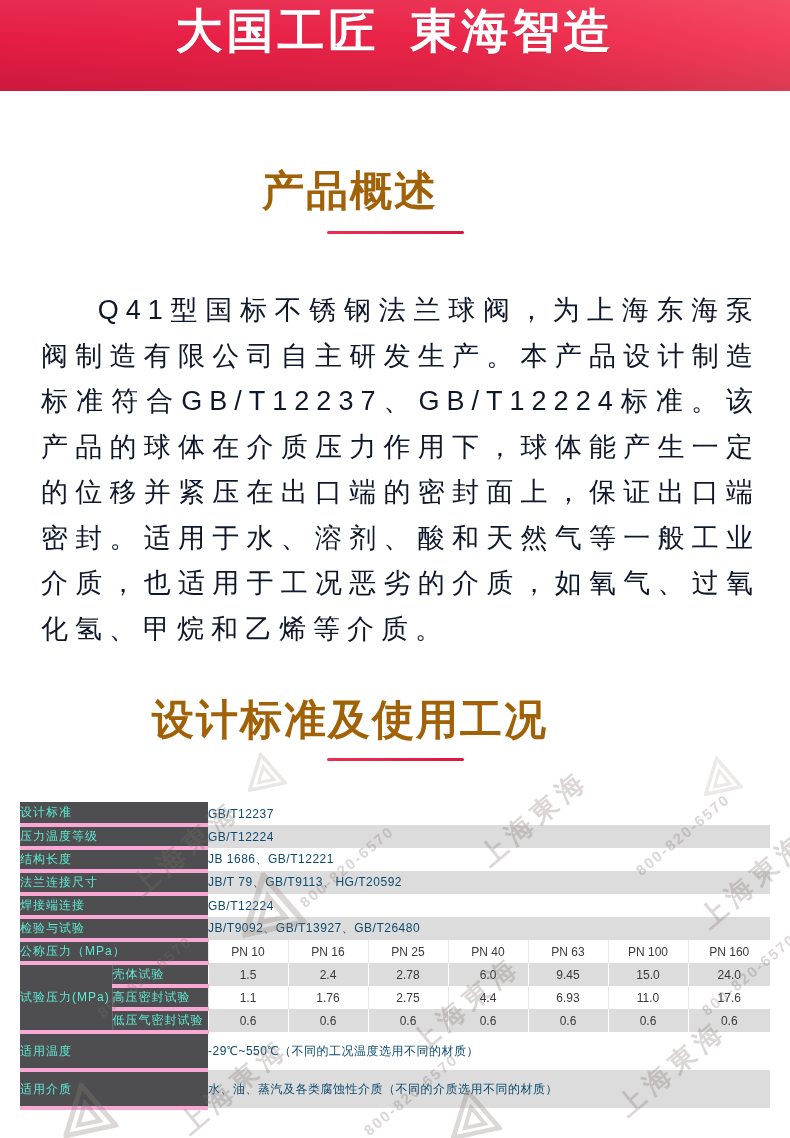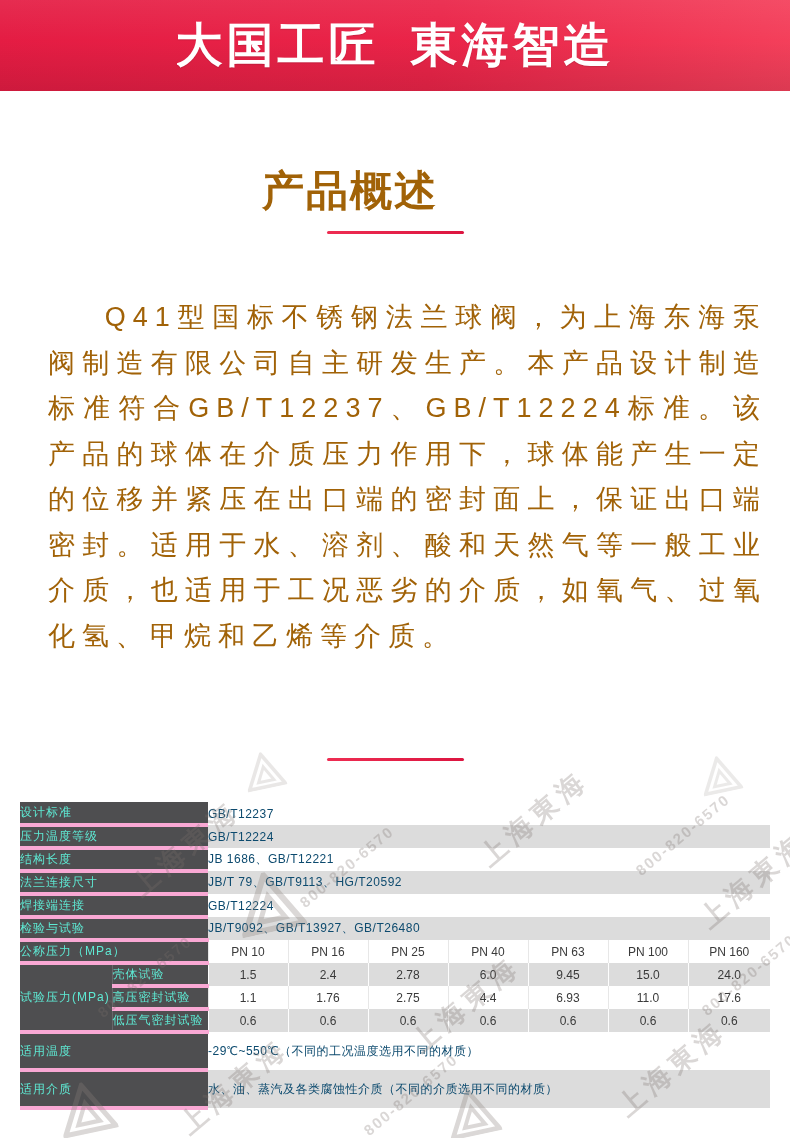--- a/index.html
+++ b/index.html
@@ -11,21 +11,21 @@
     overflow:hidden;
     font-family:"Liberation Sans", sans-serif;
   }
 
   
   .banner{
     position:absolute;left:0;top:0;width:790px;height:91px;
     background:
       linear-gradient(180deg, rgba(255,255,255,0.07) 0%, rgba(0,0,0,0.00) 45%, rgba(0,0,0,0.10) 100%),
       linear-gradient(100deg, #e41c43 0%, #ea2448 55%, #f4405b 100%);
-    display:flex;align-items:center;justify-content:center;
+    display:flex;align-items:flex-start;justify-content:center;
   }
   .banner-text{
     color:#ffffff;
     font-size:47px;
     font-weight:800;
     letter-spacing:4px;
     word-spacing:14px;
     text-shadow:0 1px 1px rgba(0,0,0,0.12);
     white-space:nowrap;
   }
@@ -45,22 +45,22 @@
     position:absolute;
     left:327px;width:137px;height:3px;
     background:linear-gradient(90deg,#ee2d52,#dc1540);
     border-radius:2px;
   }
   .u1{top:231px;}
   .u2{top:758px;}
 
   
   .para{
-    position:absolute;left:37px;top:284px;width:719px;margin:11px;
-    color:#a16207;
+    position:absolute;left:37px;top:284px;width:719px;margin:4px;
+    color:#0f172a;
     font-size:27px;
     line-height:45.5px;
     letter-spacing:7px;
     text-align:justify;
     text-justify:inter-ideograph;
     text-indent:2.1em;
   }
 
   
   .spec{
@@ -118,20 +118,21 @@
 
   <header class="banner">
     <div class="banner-text">大国工匠 東海智造</div>
   </header>
 
   <h1 class="sec-title t1">产品概述</h1>
   <div class="underline u1"></div>
 
   <p class="para">Q41型国标不锈钢法兰球阀，为上海东海泵阀制造有限公司自主研发生产。本产品设计制造标准符合GB/T12237、GB/T12224标准。该产品的球体在介质压力作用下，球体能产生一定的位移并紧压在出口端的密封面上，保证出口端密封。适用于水、溶剂、酸和天然气等一般工业介质，也适用于工况恶劣的介质，如氧气、过氧化氢、甲烷和乙烯等介质。</p>
 
+  <h1 class="sec-title t2">设计标准及使用工况</h1>
   <div class="underline u2"></div>
 
   <table class="spec">
     <colgroup>
       <col style="width:92px">
         <col style="width:96px">
       <col style="width:80px">
         <col style="width:80px">
         <col style="width:80px">
         <col style="width:80px">

